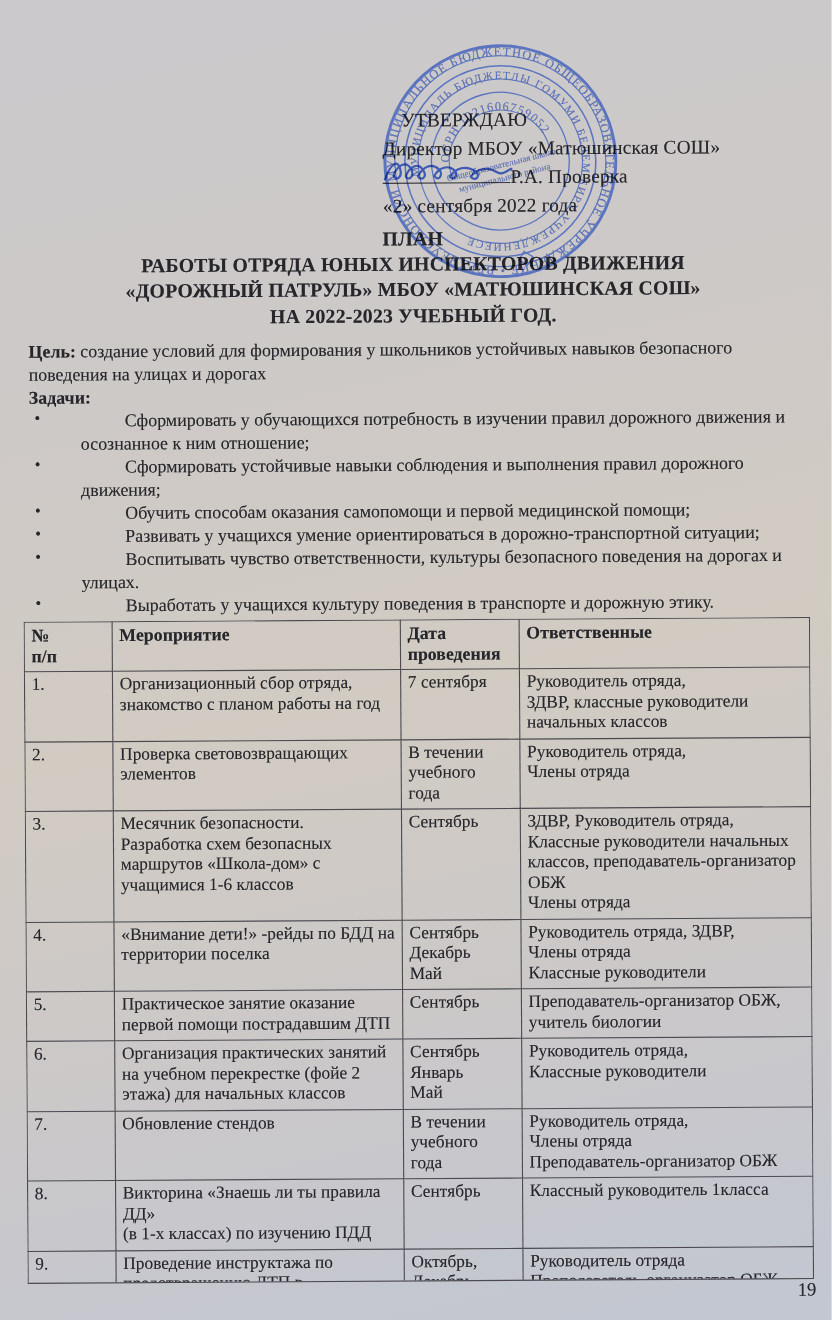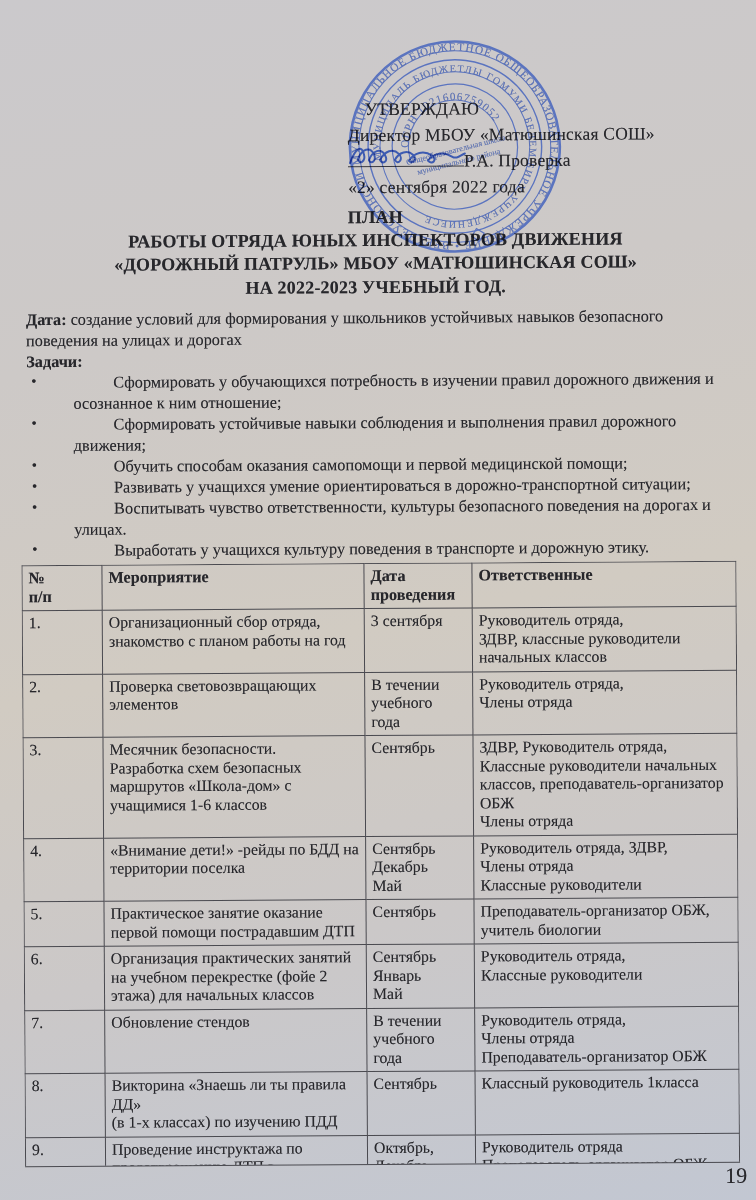--- a/index.html
+++ b/index.html
@@ -42,21 +42,21 @@
   .table-clip{position:absolute;left:22px;top:563px;width:715px;height:601px;overflow:hidden;
               border-bottom:1.7px solid #4a4a50;z-index:2;}
   table.plan{width:714px;border-collapse:collapse;table-layout:fixed;}
   table.plan th,table.plan td{
     border:1.6px solid #4a4a50;padding:3px 6px 4px 6px;vertical-align:top;
     white-space:pre-line;line-height:18.5px;word-wrap:break-word;
   }
   table.plan th{font-weight:bold;text-align:left;font-size:16.2px;}
   table.plan td{font-size:15.8px;}
 
-  .pagenum{position:absolute;left:722px;top:1165px;font-size:22px;z-index:2;}
+  .pagenum{position:absolute;left:722px;top:1165px;font-size:17px;z-index:2;}
 </style>
 </head>
 <body>
 
 <div class="tilt soft">
 
   <svg class="stamp" viewBox="0 0 220 220">
     <g transform="rotate(-14 110 110)" fill="none" stroke="#3b5cbd">
       <circle cx="110" cy="110" r="104" stroke-width="2.6"></circle>
       <circle cx="110" cy="110" r="86" stroke-width="1.4"></circle>
@@ -93,21 +93,21 @@
   </div>
 
   <div class="title">
     <div>ПЛАН</div>
     <div>РАБОТЫ ОТРЯДА ЮНЫХ ИНСПЕКТОРОВ ДВИЖЕНИЯ</div>
     <div>«ДОРОЖНЫЙ ПАТРУЛЬ» МБОУ «МАТЮШИНСКАЯ СОШ»</div>
     <div>НА 2022-2023 УЧЕБНЫЙ ГОД.</div>
   </div>
 
   <div class="bodytext">
-    <p class="goal"><span class="goal-label">Дата:</span><span class="goal-text">создание условий для формирования у школьников устойчивых навыков безопасного поведения на улицах и дорогах</span></p>
+    <p class="goal"><span class="goal-label">Цель:</span><span class="goal-text">создание условий для формирования у школьников устойчивых навыков безопасного поведения на улицах и дорогах</span></p>
     <p class="tasks-label">Задачи:</p>
     <ul class="tasks">
 
         <li><span class="blt">•</span><span>Сформировать у обучающихся потребность в изучении правил дорожного движения и осознанное к ним отношение;</span></li>
 
         <li><span class="blt">•</span><span>Сформировать устойчивые навыки соблюдения и выполнения правил дорожного движения;</span></li>
 
         <li><span class="blt">•</span><span>Обучить способам оказания самопомощи и первой медицинской   помощи;</span></li>
 
         <li><span class="blt">•</span><span>Развивать у учащихся умение ориентироваться в дорожно-транспортной ситуации;</span></li>
@@ -134,21 +134,21 @@
           <th>Дата
 проведения</th>
           <th>Ответственные</th>
         </tr>
       </thead>
       <tbody>
 
           <tr>
             <td>1.</td>
             <td>Организационный сбор отряда, знакомство с планом работы на год</td>
-            <td>3 сентября</td>
+            <td>7 сентября</td>
             <td>Руководитель отряда,
  ЗДВР, классные руководители начальных классов</td>
           </tr>
 
           <tr>
             <td>2.</td>
             <td>Проверка световозвращающих элементов</td>
             <td>В течении
 учебного
 года</td>

